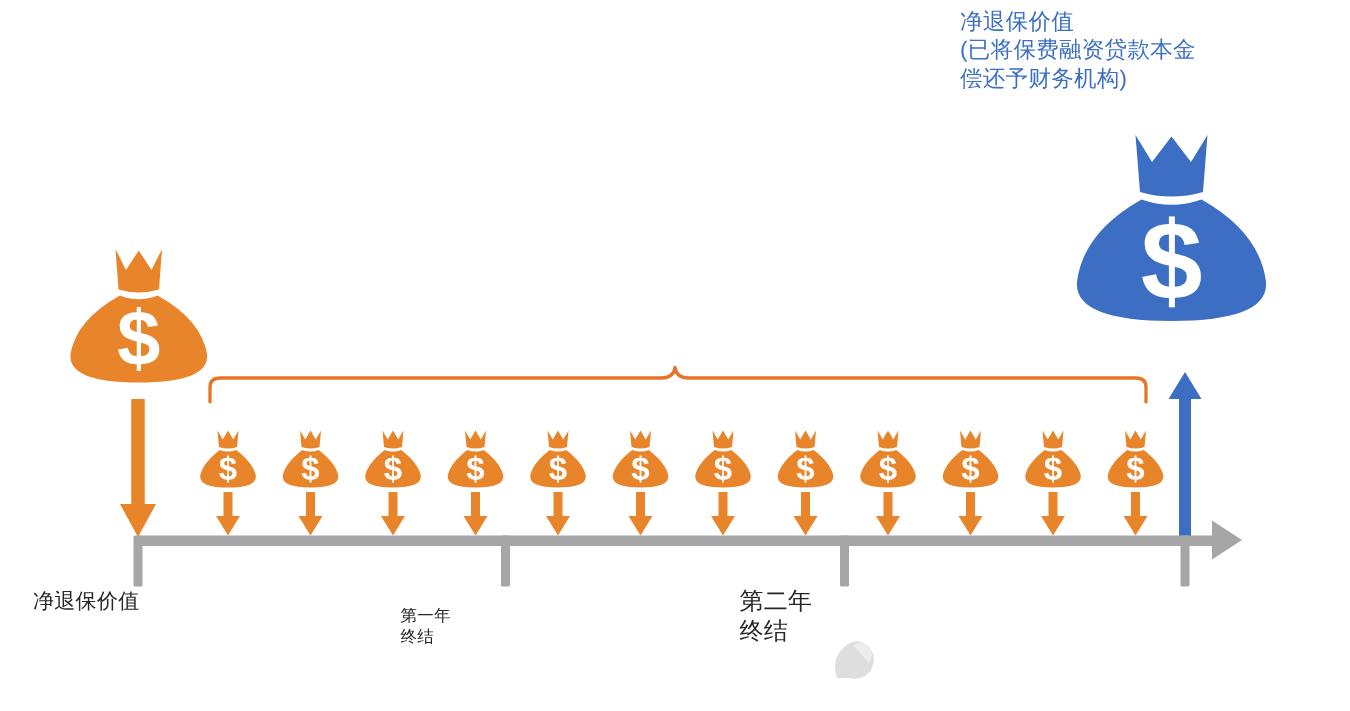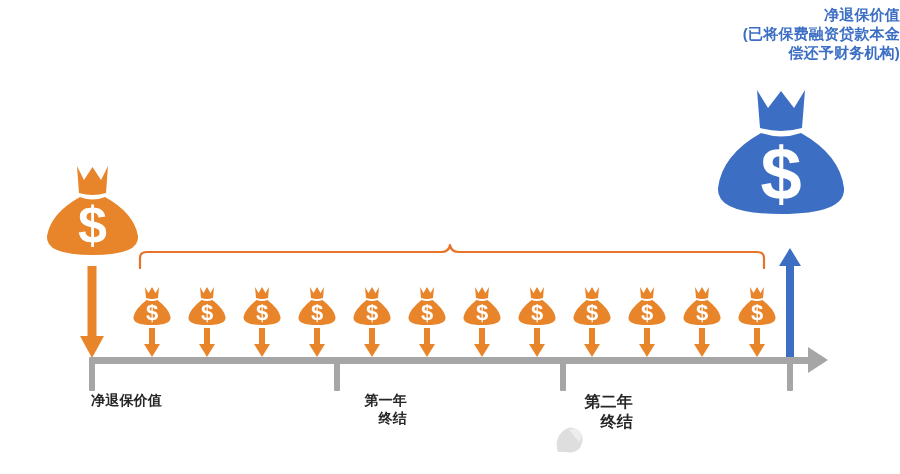--- a/index.html
+++ b/index.html
@@ -4,21 +4,21 @@
 <style>
   html,body{margin:0;padding:0;}
   body{
     width:900px;height:474px;background:#ffffff;overflow:hidden;
     font-family:"Liberation Sans","DejaVu Sans",sans-serif;
     -webkit-font-smoothing:antialiased;
   }
   #stage{position:relative;width:900px;height:474px;}
 
   .lbl{
-    position:absolute;text-align:right;font-weight:bold;
+    position:absolute;text-align:left;font-weight:normal;
     line-height:1.28;white-space:pre-line;letter-spacing:.2px;
   }
   .lbl-orange{color:#ED8B3A;}
   .lbl-blue{color:#3C6FC4;}
   .lbl-dark{color:#262626;}
 
   
   #axis-line{
     position:absolute;left:92px;top:357px;width:722px;height:7px;
     background:#A6A6A6;border-radius:1px;
@@ -239,21 +239,21 @@
 
   <div id="axis-line"></div>
   <div id="axis-head"></div>
 
   <div class="tick" style="left:89px;top:357px;height:34px;"></div>
   <div class="tick" style="left:334px;top:357px;height:34px;"></div>
   <div class="tick" style="left:560px;top:357px;height:34px;"></div>
   <div class="tick" style="left:787px;top:357px;height:34px;"></div>
 
   <div class="lbl lbl-dark" style="left:22px;top:392px;width:140px;font-size:14px;">净退保价值</div>
-  <div class="lbl lbl-dark" style="left:267px;top:392px;width:140px;font-size:14px;">第一年
+  <div class="lbl lbl-dark" style="left:267px;top:404px;width:140px;font-size:11px;">第一年
 终结</div>
   <div class="lbl lbl-dark" style="left:493px;top:392px;width:140px;font-size:16px;">第二年
 终结</div>
 
   <div id="watermark">
     <svg width="34" height="30" viewBox="0 0 34 30" xmlns="http://www.w3.org/2000/svg">
       <path d="M6 28 Q2 16 10 8 Q18 0 26 6 Q34 13 28 24 Q22 30 14 28 Z" fill="#8C8C8C"></path>
       <path d="M17 6 Q23 2 28 8 Q31 13 27 18" fill="#BFBFBF"></path>
     </svg>
   </div>

